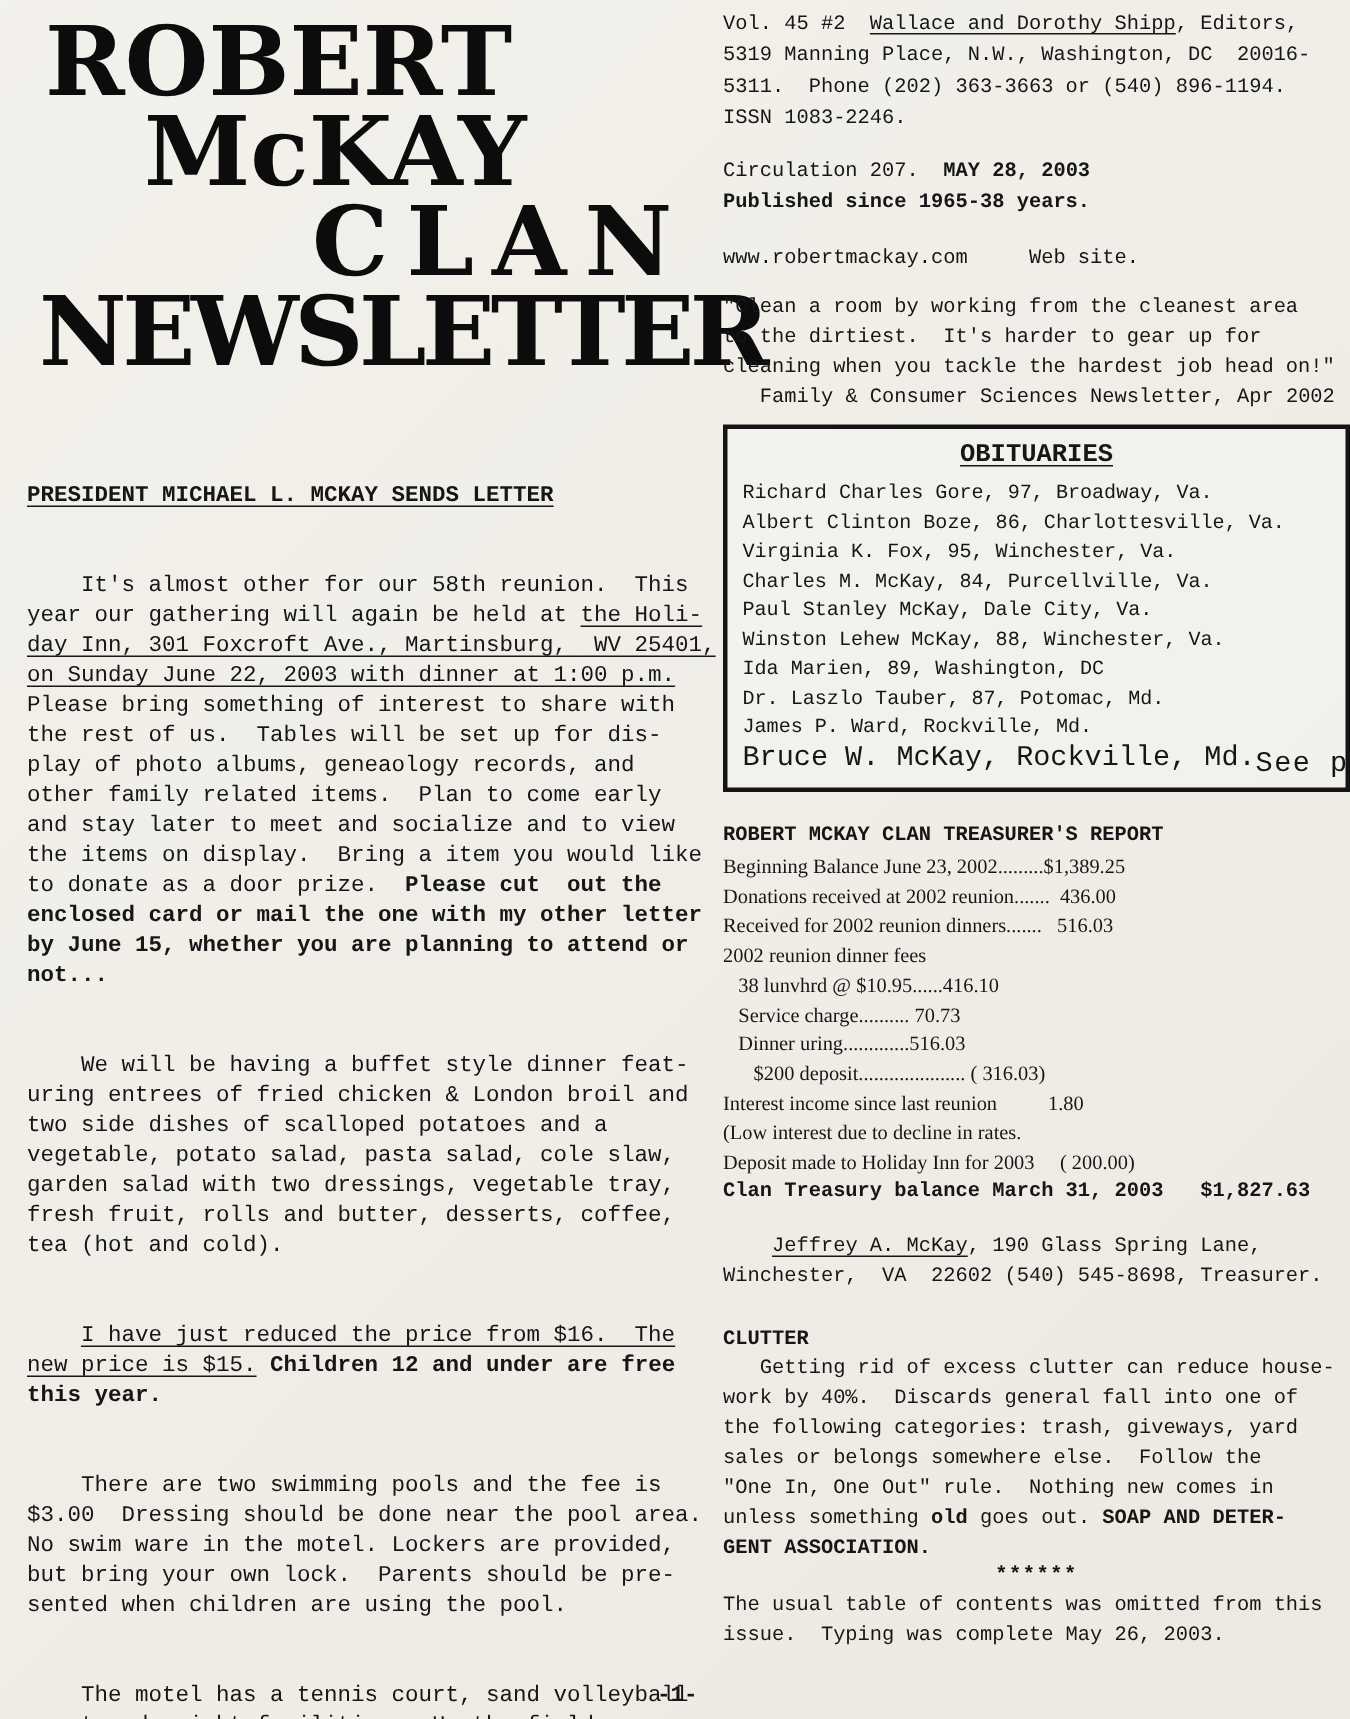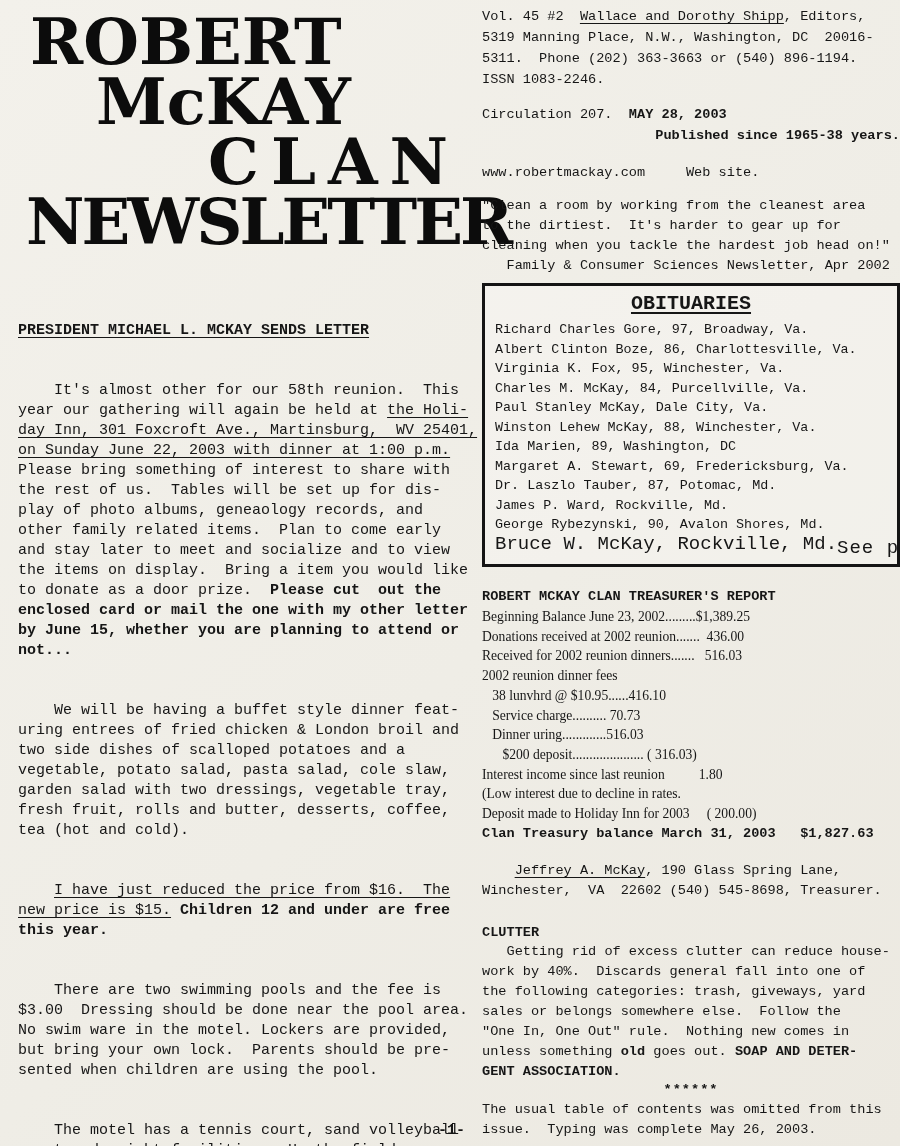--- a/index.html
+++ b/index.html
@@ -37,21 +37,21 @@
   }
   .col-right .blk { white-space:pre-wrap; }
   .circ    { margin-top:14px; }
   .web     { margin-top:16px; }
   .quote   { margin-top:13px; line-height:20px; }
 
   .obit-box {
     margin-top:7px; border:3px solid #141414; background:rgba(255,255,255,0.25);
     padding:8px 10px 10px 10px;
   }
-  .obit-title { text-align:center; font-size:20px; line-height:20px; margin-bottom:6px; }
+  .obit-title { text-align:center; font-size:17px; line-height:20px; margin-bottom:6px; }
   .obit-entry { font-size:13.4px; line-height:19.5px; white-space:pre; }
   .obit-last  { font-size:19px; line-height:19.5px; white-space:pre; display:flex; }
   .obit-last .see { margin-left:auto; position:relative; top:4px; letter-spacing:1px; }
 
   .treas   { margin-top:20px; }
   .treas-h { font-weight:bold; line-height:20px; white-space:pre; }
   .treas-lines div { line-height:19.7px; white-space:pre;font-family:Liberation Serif, serif; }
   .treas-total { font-weight:bold; line-height:19.7px; white-space:pre; }
 
   .contact { margin-top:18px; line-height:20px; white-space:pre-wrap; }
@@ -112,43 +112,41 @@
   </div>
   <div class="page-num">-1-</div>
 
   <div class="col-right">
 
     <div class="blk"><span>Vol. 45 #2  </span><span class="u">Wallace and Dorothy Shipp</span><span>, Editors,
 5319 Manning Place, N.W., Washington, DC  20016-
 5311.  Phone (202) 363-3663 or (540) 896-1194.
 ISSN 1083-2246.</span></div>
 
-    <div class="blk circ"><span>Circulation 207.  </span><span class="b">MAY 28, 2003</span><span class="b" style="display:block;text-align:right;">Published since 1965-38 years.</span></div>
+    <div class="blk circ"><span>Circulation 207.  </span><span class="b">MAY 28, 2003</span><span class="b" style="display:block;">Published since 1965-38 years.</span></div>
 
     <div class="blk web">www.robertmackay.com     Web site.</div>
 
     <div class="blk quote"><span>"Clean a room by working from the cleanest area
 to the dirtiest.  It's harder to gear up for
 cleaning when you tackle the hardest job head on!"</span><span style="display:block;">   Family &amp; Consumer Sciences Newsletter, Apr 2002</span></div>
 
     <div class="obit-box">
       <div class="obit-title"><span class="b u">OBITUARIES</span></div>
       <div>
 
       <div class="obit-entry">Richard Charles Gore, 97, Broadway, Va.</div>
           <div class="obit-entry">Albert Clinton Boze, 86, Charlottesville, Va.</div>
           <div class="obit-entry">Virginia K. Fox, 95, Winchester, Va.</div>
           <div class="obit-entry">Charles M. McKay, 84, Purcellville, Va.</div>
           <div class="obit-entry">Paul Stanley McKay, Dale City, Va.</div>
           <div class="obit-entry">Winston Lehew McKay, 88, Winchester, Va.</div>
           <div class="obit-entry">Ida Marien, 89, Washington, DC</div>
-          <div class="obit-entry">Margaret A. Stewart, 69, Fredericksburg, Va.</div>
           <div class="obit-entry">Dr. Laszlo Tauber, 87, Potomac, Md.</div>
           <div class="obit-entry">James P. Ward, Rockville, Md.</div>
-          <div class="obit-entry">George Rybezynski, 90, Avalon Shores, Md.</div>
         </div>
       <div class="obit-last"><span>Bruce W. McKay, Rockville, Md.</span><span class="see">See page six.</span></div>
     </div>
 
     <div class="treas">
       <div class="treas-h">ROBERT MCKAY CLAN TREASURER'S REPORT</div>
       <div class="treas-lines">
 
       <div>Beginning Balance June 23, 2002.........$1,389.25</div>
           <div>Donations received at 2002 reunion.......  436.00</div>

